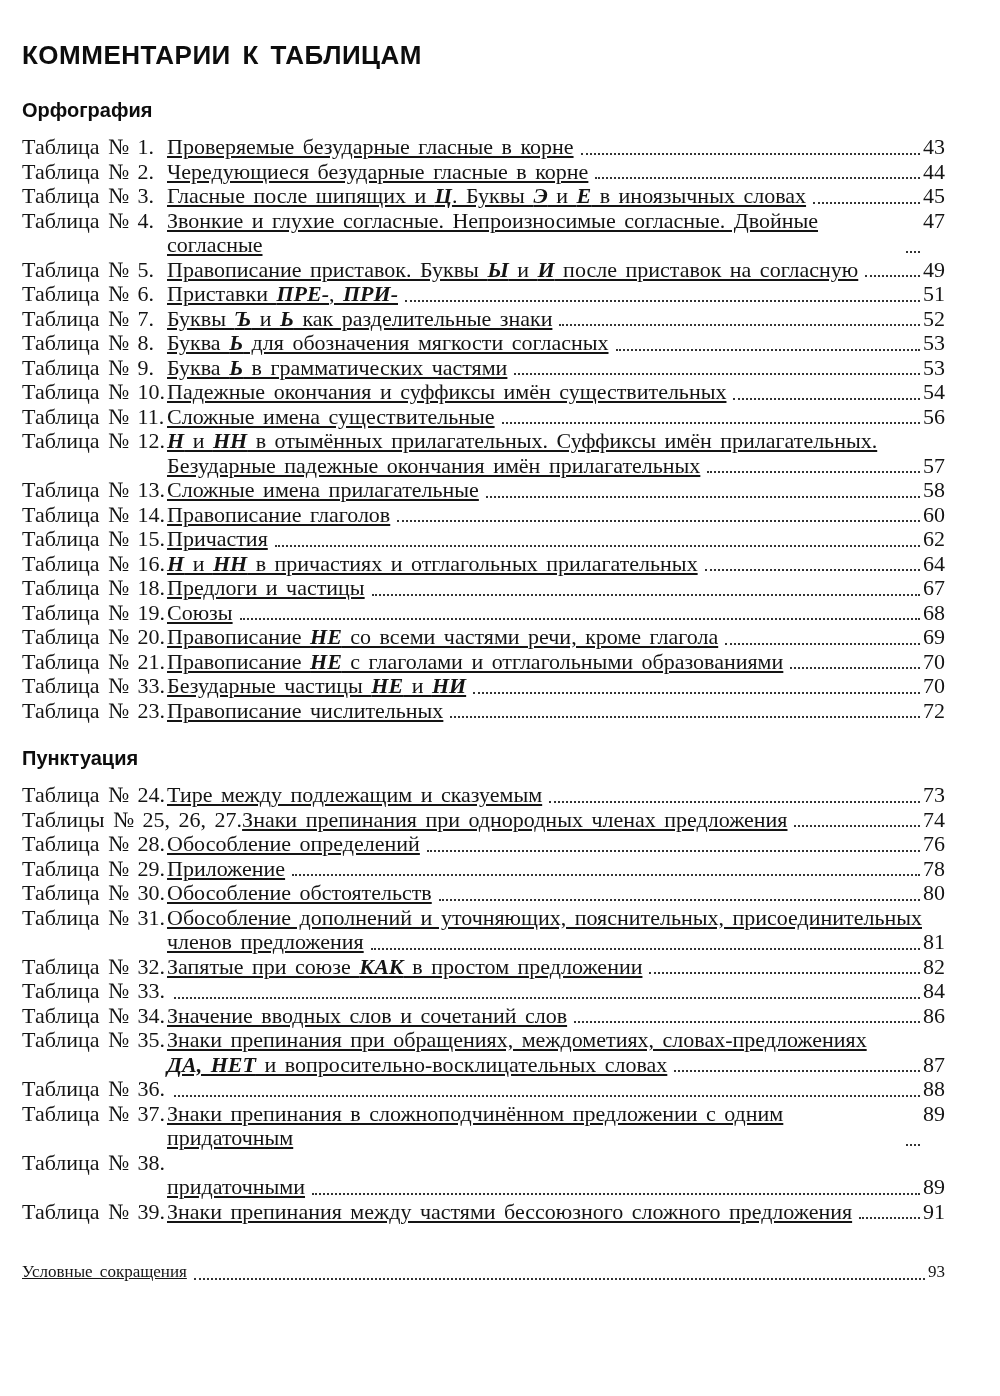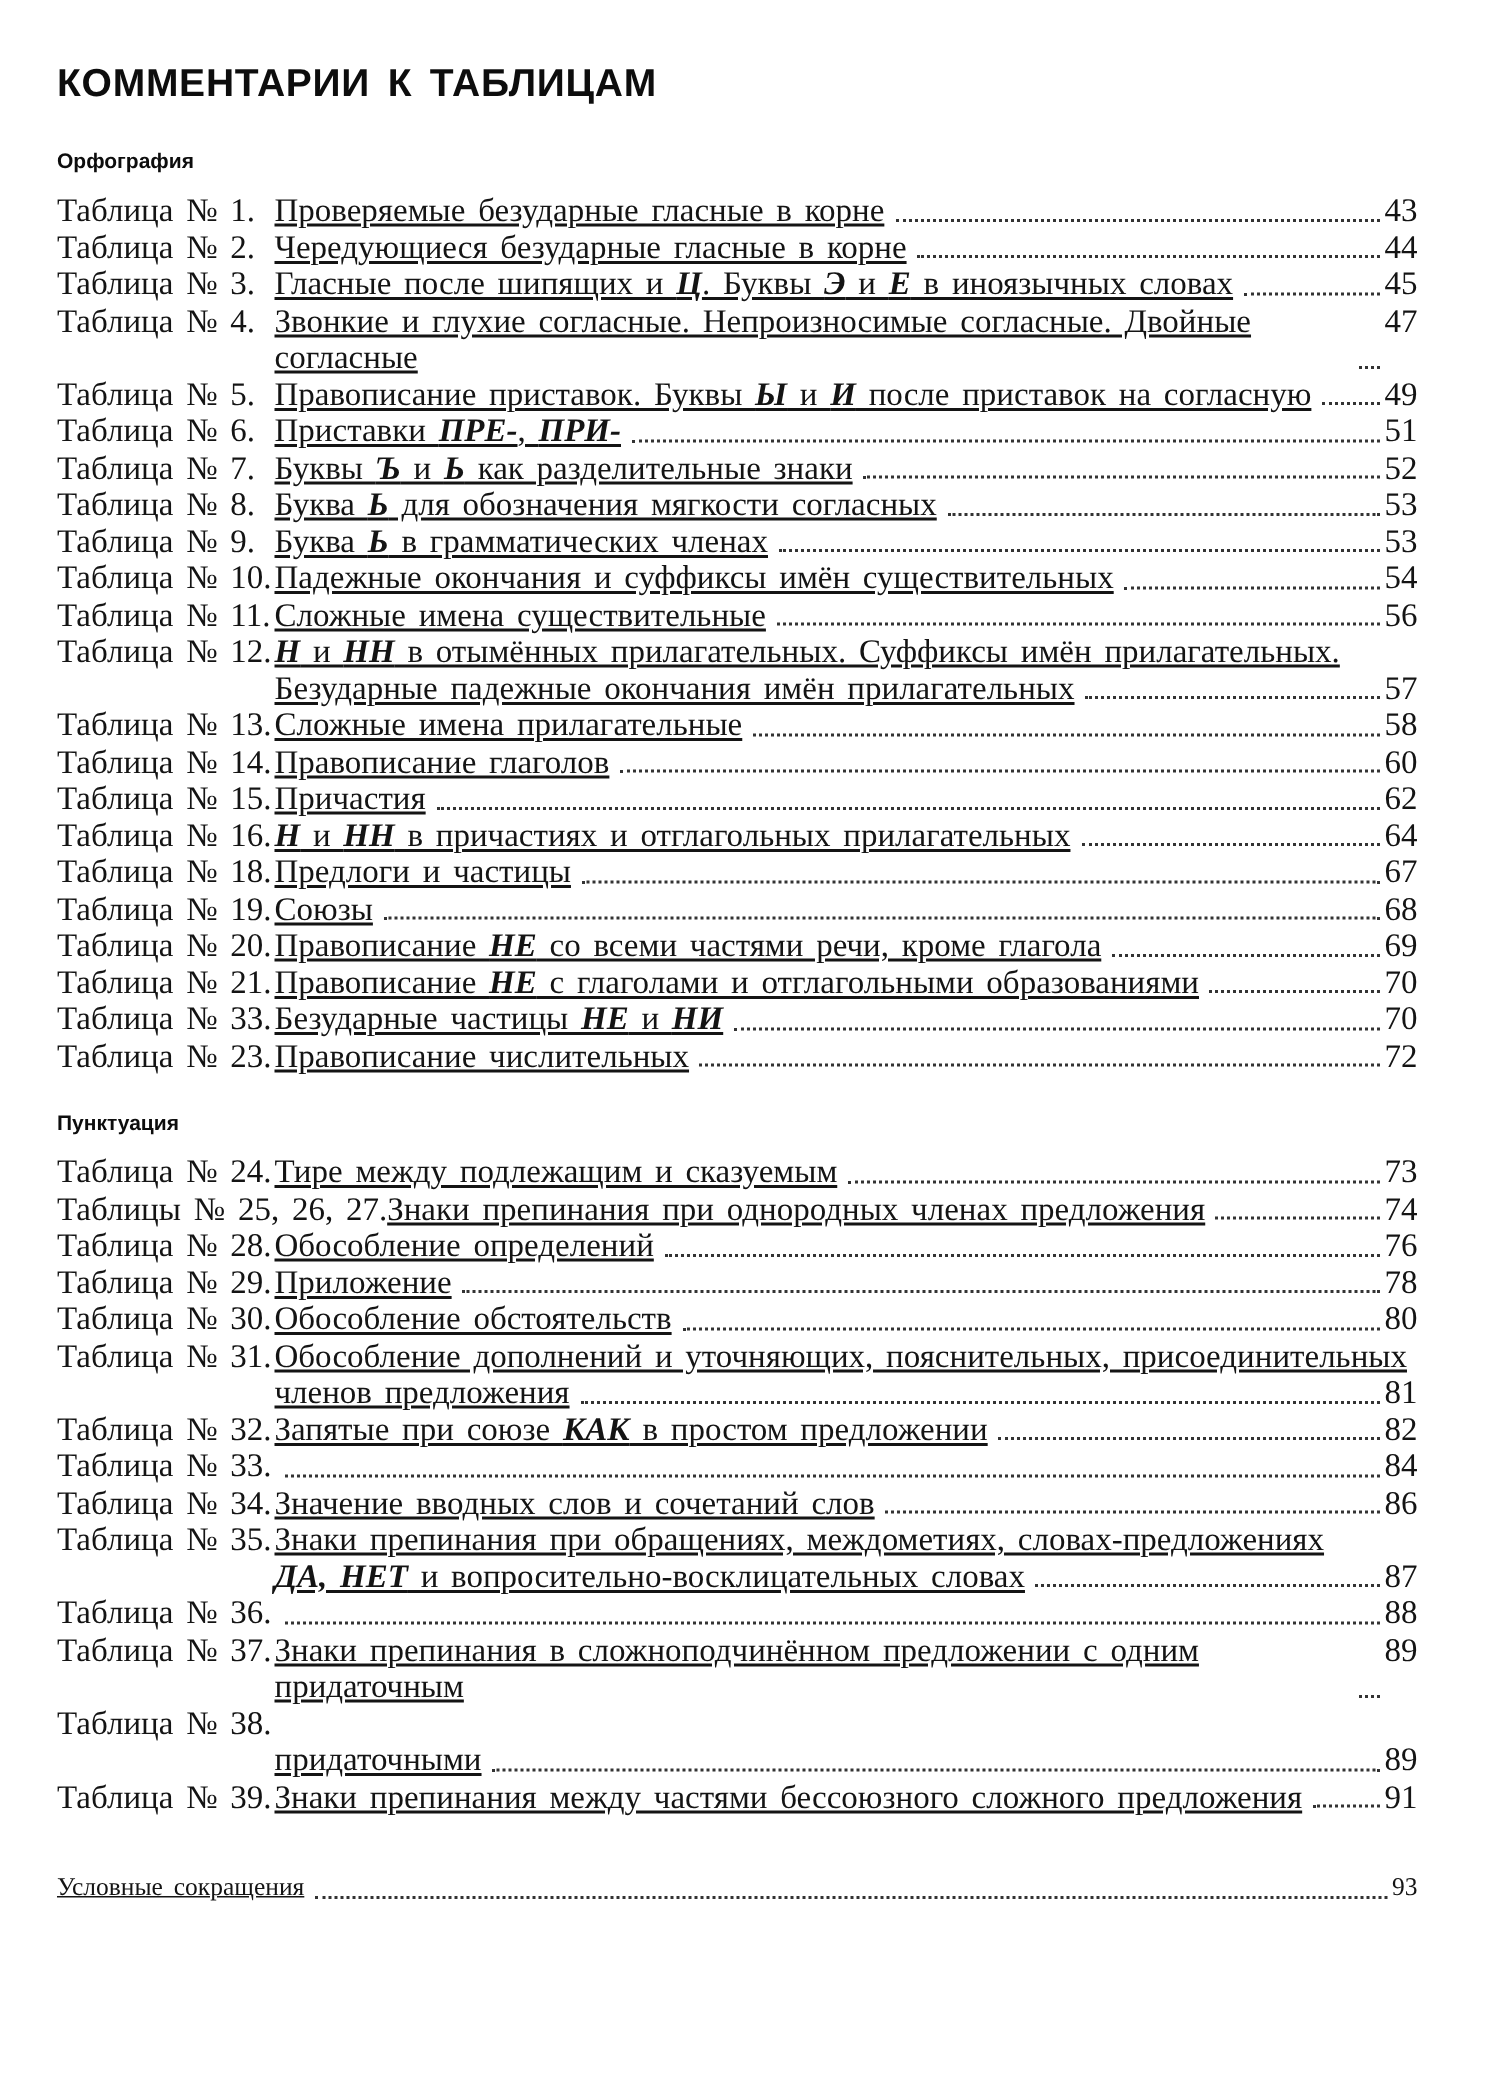--- a/index.html
+++ b/index.html
@@ -5,35 +5,35 @@
   * { margin: 0; padding: 0; box-sizing: border-box; }
   html, body {
     width: 1000px; height: 1396px;
     background: #ffffff;
     color: #141414;
     font-family: "Liberation Serif", "DejaVu Serif", serif;
     overflow: hidden;
   }
   .page {
     width: 1000px; height: 1396px;
-    padding: 40px 55px 0 38px;
+    padding: 40px 55px 0 22px;
   }
   .doc-title {
     font-family: "Liberation Sans", "DejaVu Sans", sans-serif;
     font-weight: bold;
     font-size: 26px;
     letter-spacing: 0.5px;
     color: #0d0d0d;
     margin-bottom: 28px;
     word-spacing: 4px;
   }
   .section-heading {
     font-family: "Liberation Sans", "DejaVu Sans", sans-serif;
     font-weight: bold;
-    font-size: 14px;
+    font-size: 20px;
     color: #0d0d0d;
     margin: 24px 0 13px 0;
   }
   .entry-list { }
   .entry-line {
     display: flex;
     align-items: baseline;
     font-size: 22px;
     line-height: 24.5px;
     word-spacing: 3px;
@@ -141,21 +141,21 @@
           <span class="entry-label">Таблица № 8.</span>
           <span class="entry-content">
             <span class="entry-text"><span>Буква </span><span class="bi">Ь</span><span> для обозначения мягкости согласных</span></span>
             <span class="dot-leader"></span>
             <span class="page-num">53</span>
           </span>
         </div>
         <div class="entry-line">
           <span class="entry-label">Таблица № 9.</span>
           <span class="entry-content">
-            <span class="entry-text"><span>Буква </span><span class="bi">Ь</span><span> в грамматических членах</span></span>
+            <span class="entry-text"><span>Буква </span><span class="bi">Ь</span><span> в грамматических частями</span></span>
             <span class="dot-leader"></span>
             <span class="page-num">53</span>
           </span>
         </div>
         <div class="entry-line">
           <span class="entry-label">Таблица № 10.</span>
           <span class="entry-content">
             <span class="entry-text"><span>Падежные окончания и суффиксы имён существительных</span></span>
             <span class="dot-leader"></span>
             <span class="page-num">54</span>

